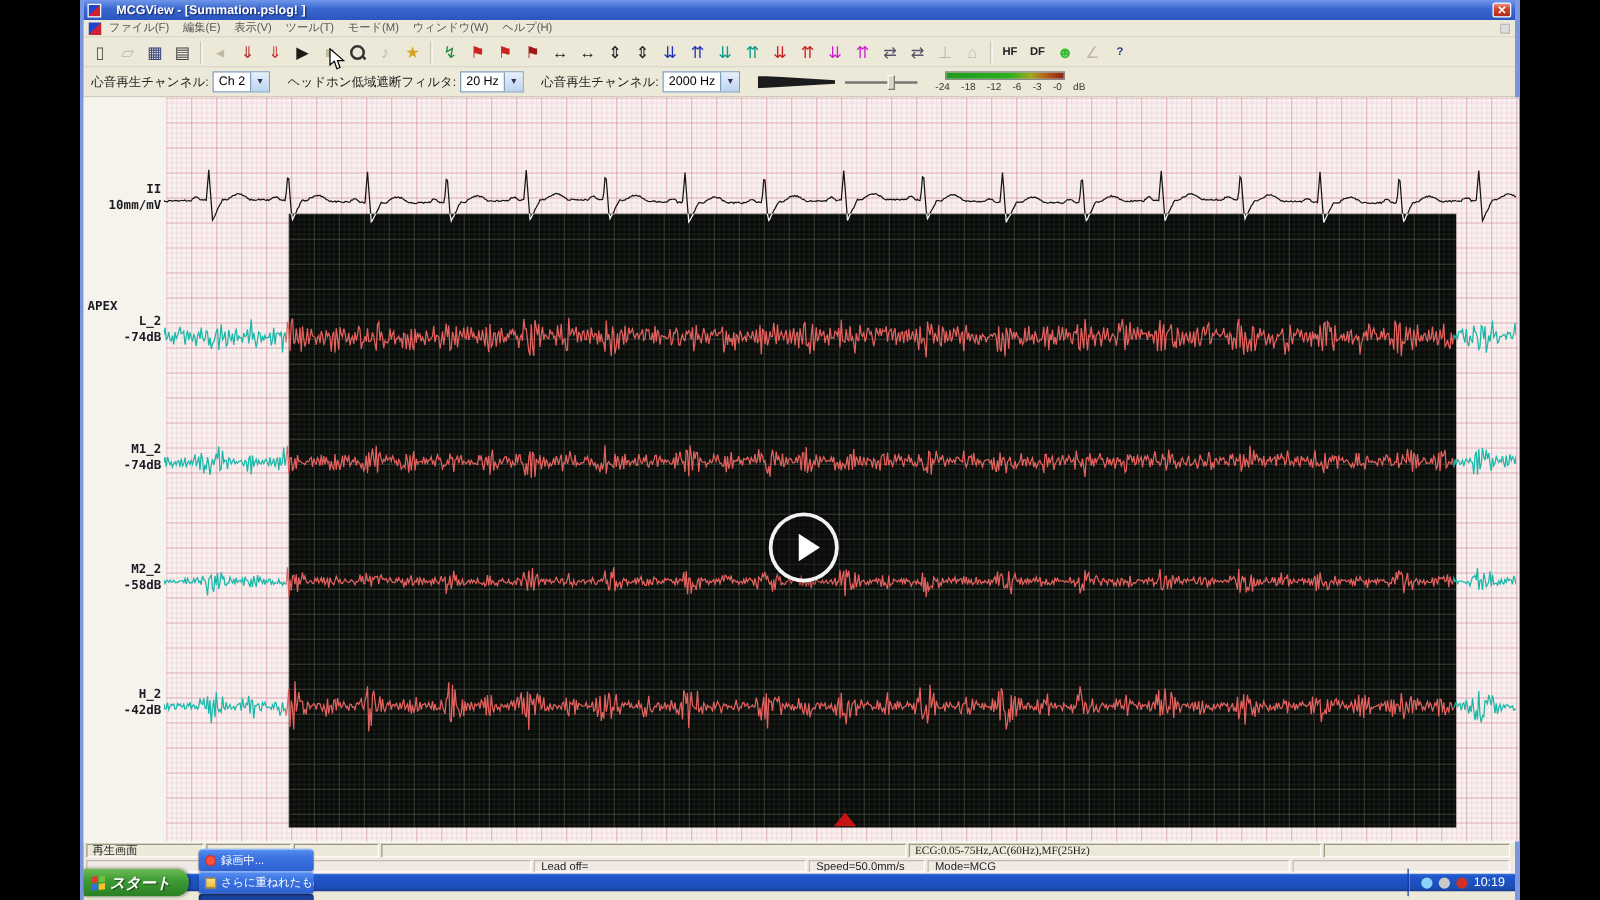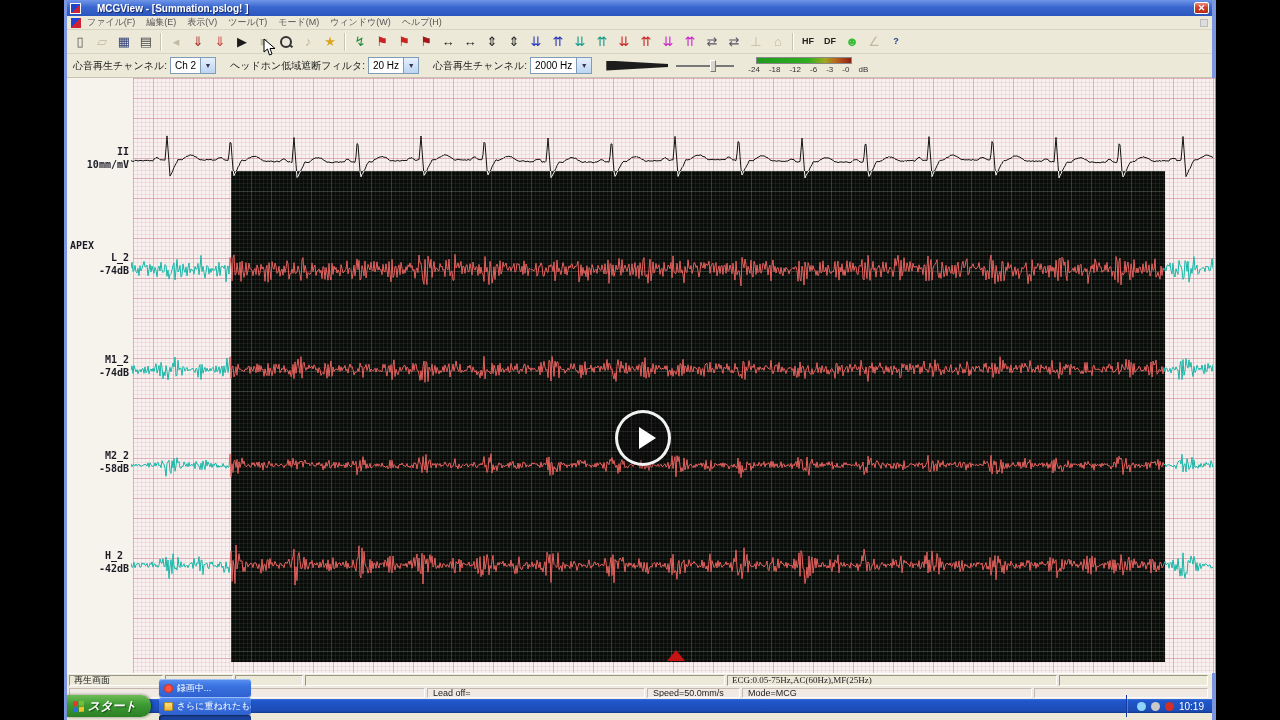--- a/index.html
+++ b/index.html
@@ -3,21 +3,21 @@
 <meta charset="utf-8">
 <style>
   * { margin:0; padding:0; box-sizing:border-box; }
   html,body { width:1280px; height:720px; overflow:hidden; background:#000; font-family:"Liberation Sans",sans-serif; }
   #stage { position:relative; width:1280px; height:720px; background:#000; }
   #win { position:absolute; left:64px; top:0; width:1152px; height:720px; background:#ece9d8;
          border-left:3px solid #7a96df; border-right:4px solid #7a96df; }
 
   
   .titlebar { position:relative; height:16px; background:linear-gradient(#6f96e8,#3a67cf 45%,#2a55be); display:flex; align-items:center; padding:0 3px; }
-  .title-text { color:#fff; font-size:10px; font-weight:bold; margin-left:16px; text-shadow:1px 1px 1px rgba(0,0,40,.6); white-space:nowrap; }
+  .title-text { color:#fff; font-size:10px; font-weight:bold; margin-left:0; text-shadow:1px 1px 1px rgba(0,0,40,.6); white-space:nowrap;padding-left:12px; }
   .app-ico { width:11px; height:11px; background:linear-gradient(135deg,#2244cc 50%,#cc2233 50%); border:1px solid #fff; flex:0 0 auto; }
   .close-btn { position:absolute; right:3px; top:2px; width:15px; height:12px; background:linear-gradient(#ef9080,#d24530 40%,#b22a18); border:1px solid #fff; border-radius:2px; color:#fff; font-size:9px; line-height:10px; text-align:center; font-weight:bold; }
 
   
   .menubar { height:14px; background:#ece9d8; display:flex; align-items:center; border-bottom:1px solid #d8d4c4; padding-left:2px; }
   .menu-ico { width:10px; height:10px; background:linear-gradient(135deg,#2244cc 50%,#cc2233 50%); margin:0 6px 0 2px; }
   .menu-item { font-size:9px; color:#555; margin-right:11px; white-space:nowrap; }
   .menu-child-box { margin-left:auto; margin-right:4px; width:8px; height:8px; border:1px solid #bbb; background:#ddd; }
 
   
@@ -306,21 +306,21 @@
             <div>-74dB</div>
           </div>
           <div class="ch-label" style="top: 275px;">
             <div>M1_2</div>
             <div>-74dB</div>
           </div>
           <div class="ch-label" style="top: 371px;">
             <div>M2_2</div>
             <div>-58dB</div>
           </div>
-          <div class="ch-label" style="top: 471px; text-align: center;">
+          <div class="ch-label" style="top: 471px;">
             <div>H_2</div>
             <div>-42dB</div>
           </div>
         </div>
       <svg id="wavesvg" viewBox="66 77 1148 595" preserveAspectRatio="none">
         <defs>
           <clipPath id="clip-in">
               <rect x="228" y="170" width="934" height="491"></rect>
             </clipPath>
           <clipPath id="clip-out">

